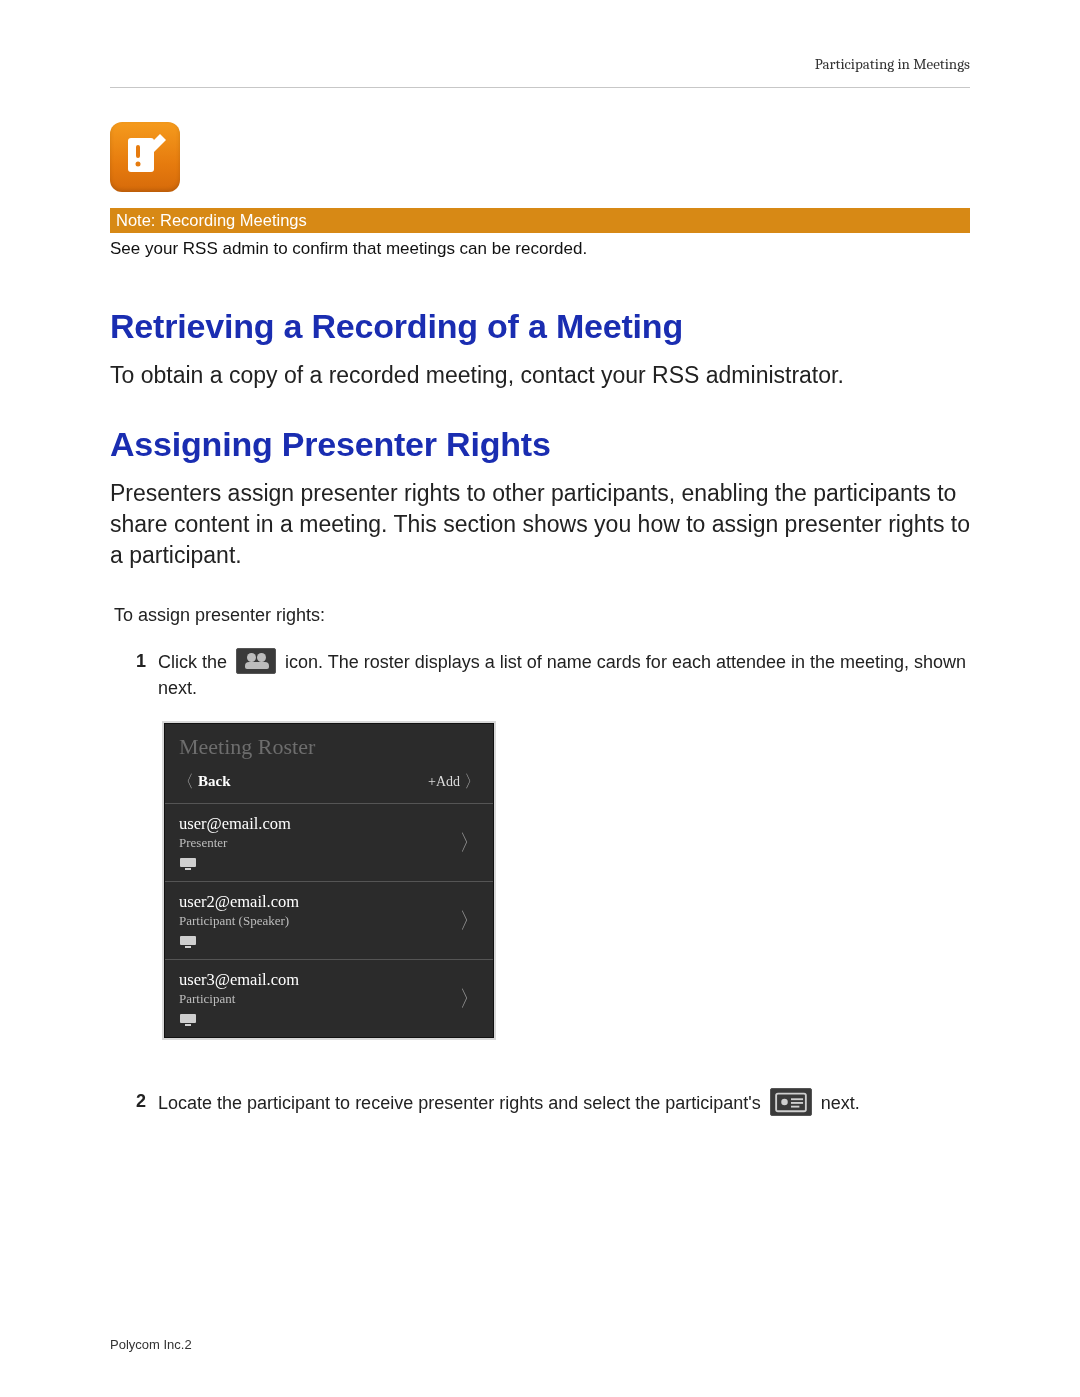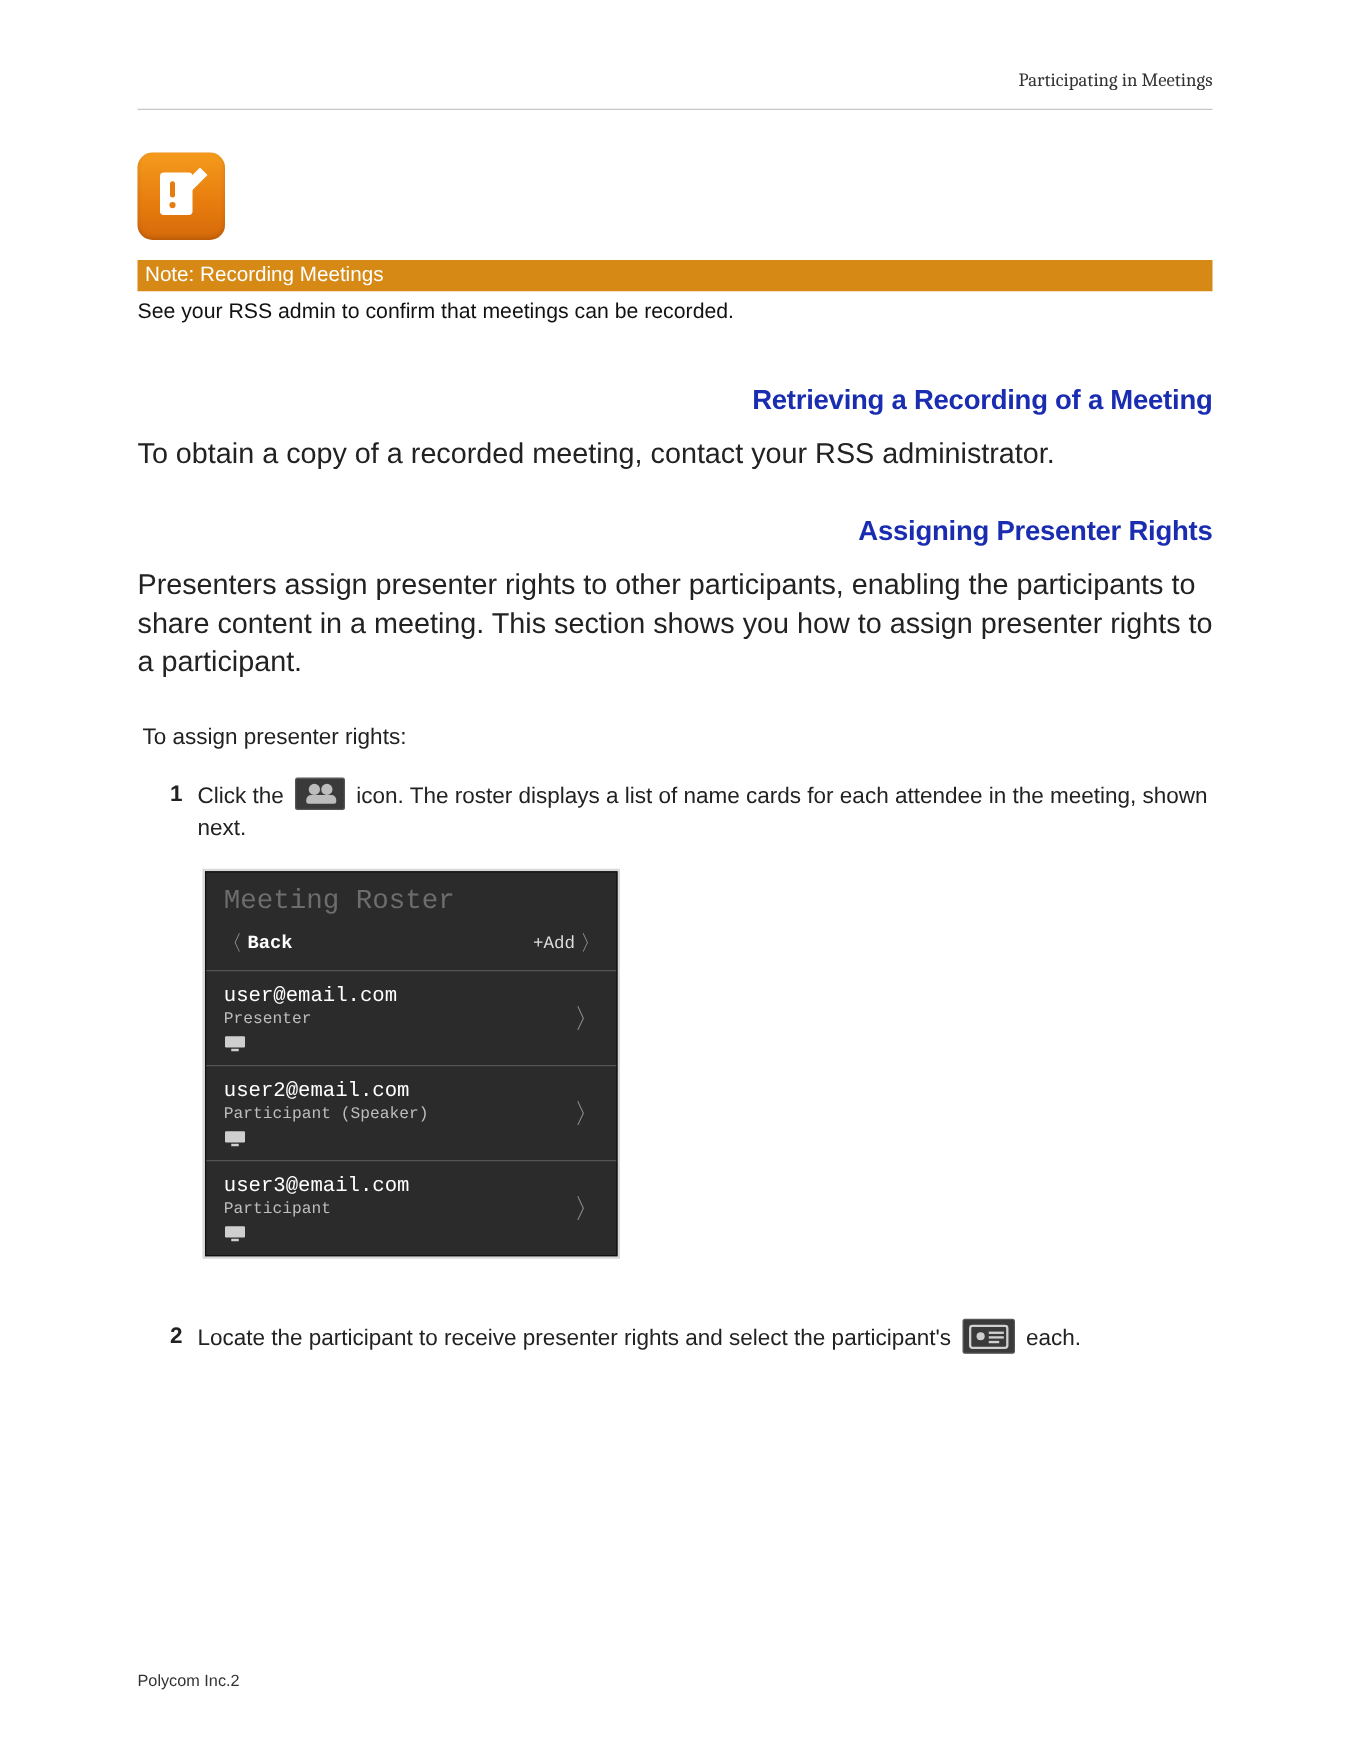--- a/index.html
+++ b/index.html
@@ -59,25 +59,24 @@
     background: var(--orange-bar);
     color: #fff;
     font-size: 16.5px;
     padding: 3px 10px 3px 6px;
     margin-bottom: 6px;
   }
   .note-text { font-size: 17px; color:#111; }
   
   h2 {
     color: var(--heading-blue);
-    font-size: 22px;
+    font-size: 34px;
     font-weight: 700;
     margin: 0 0 14px 0;
     letter-spacing: -0.2px;
-    text-align: right;
   }
   p.body { font-size: 23px; margin: 0 0 34px 0; line-height: 1.35; }
   .subhead {
     font-size: 18px;
     font-weight: 400;
     margin: 0 0 22px 4px;
   }
   .sec2 { margin-top: 28px; }
   
   ol.steps {
@@ -128,21 +127,21 @@
     width: 42px; height: 28px;
     background:#3a3a3a;
   }
   .inline-ico.card svg { width:100%; height:100%; }
   
   .roster-shot {
     width: 330px;
     margin: 22px 0 50px 54px;
     background:#2b2b2b;
     border:1px solid #111;
-    font-family: Liberation Mono, monospace;
+    font-family: Liberation Serif, serif;
     color:#c9c9c9;
     box-shadow: 0 0 0 2px #d9d9d9;
   }
   .roster-title {
     padding: 10px 14px 4px;
     font-size: 22px;
     color:#6d6d6d;
   }
   .roster-bar {
     display:flex; justify-content:space-between; align-items:center;
@@ -282,21 +281,21 @@
           <span>Locate the participant to receive presenter rights and select the participant's </span>
           <span class="inline-ico card">
             <svg viewBox="0 0 42 28">
               <rect x="5" y="5" width="32" height="19" rx="2" fill="none" stroke="#cfcfcf" stroke-width="2"></rect>
               <circle cx="14" cy="14" r="3.5" fill="#cfcfcf"></circle>
               <rect x="21" y="10" width="13" height="2" fill="#cfcfcf"></rect>
               <rect x="21" y="14" width="13" height="2" fill="#cfcfcf"></rect>
               <rect x="21" y="18" width="9" height="2" fill="#cfcfcf"></rect>
             </svg>
           </span>
-          <span> each.</span>
+          <span> next.</span>
         </span>
       </li>
     </ol>
   </div>
 
   <div class="footer">
     <span>Polycom Inc.</span>
     <span>2</span>
   </div>
 </div>

